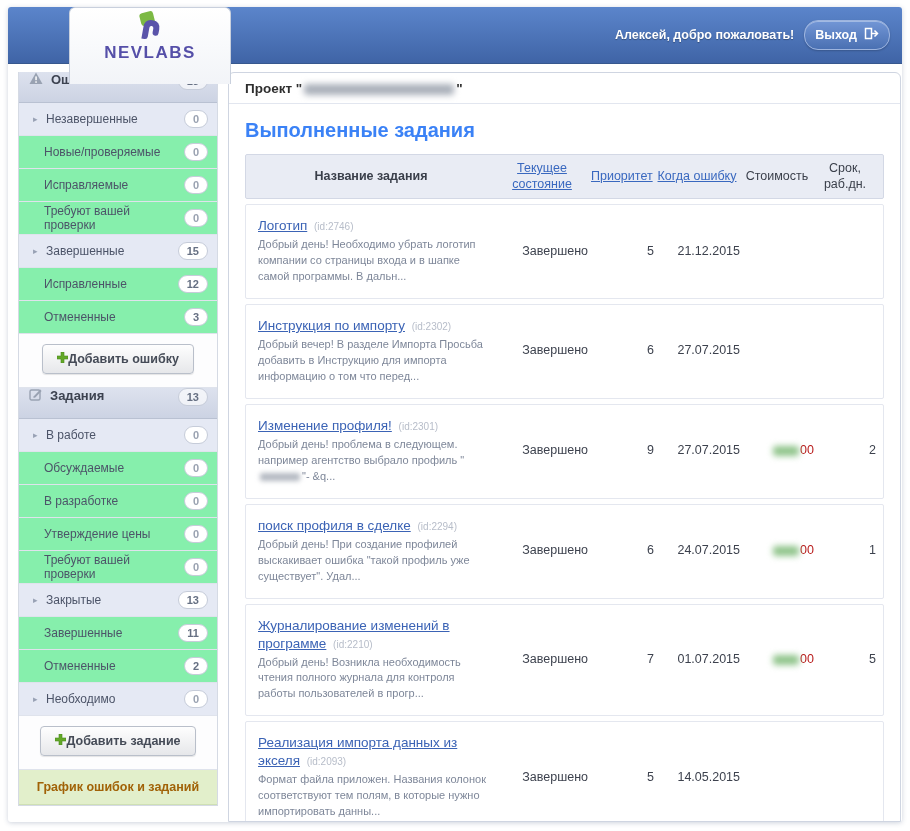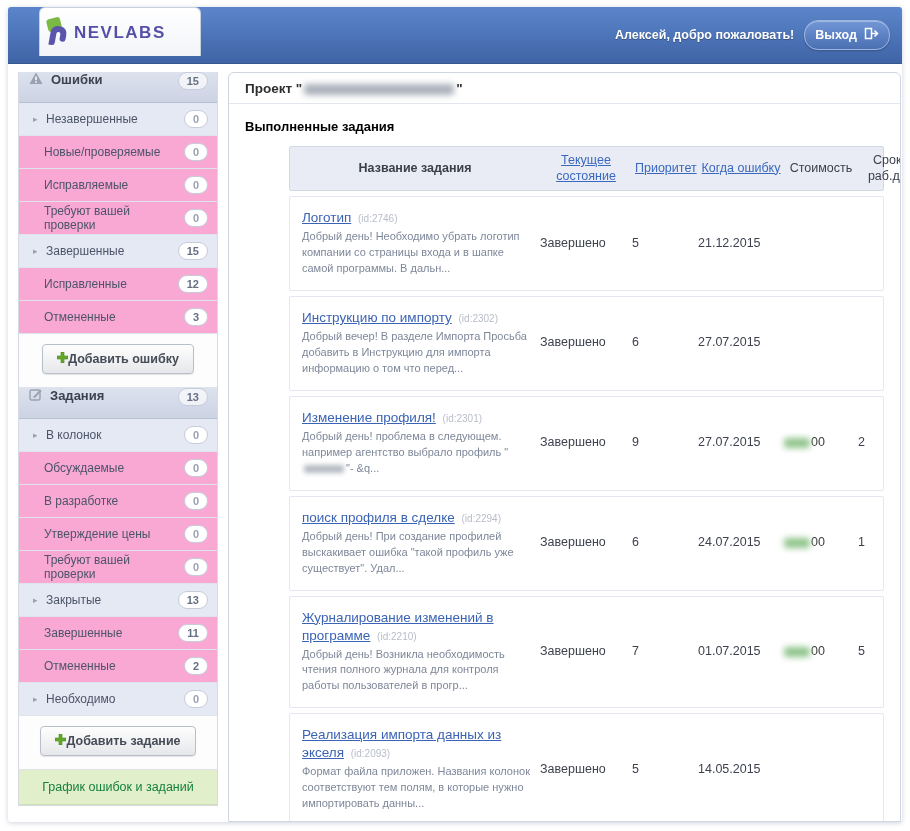--- a/index.html
+++ b/index.html
@@ -2,61 +2,61 @@
 <html><head>
 <meta charset="utf-8">
 <style>
   * { box-sizing: border-box; }
   html,body { margin:0; padding:0; background:#fff; }
   body { width:910px; height:831px; font-family:"Liberation Sans", sans-serif; overflow:hidden; }
   .frame { position:relative; margin:7px 8px; width:894px; height:815px; box-shadow:0 1px 5px rgba(60,80,120,.25); border-radius:3px; background:#fff; }
 
   
   .topbar { position:relative; height:57px; background:linear-gradient(#5b85cb,#3f64a6); border-radius:3px 3px 0 0; border-bottom:1px solid #37588e; }
-  .logo-tab { position:absolute; left:31px; top:0; width:162px; height:49px; background:linear-gradient(#ffffff,#f2f4f8); border:1px solid #c9d0dd; border-bottom:none; border-radius:6px 6px 0 0; z-index:5; display:flex; flex-direction:row; align-items:center; padding-top:3px; }
+  .logo-tab { position:absolute; left:61px; top:0; width:162px; height:77px; background:linear-gradient(#ffffff,#f2f4f8); border:1px solid #c9d0dd; border-bottom:none; border-radius:6px 6px 0 0; z-index:5; display:flex; flex-direction:column; align-items:center; padding-top:3px; }
   .brand-text { color:#554fa8; font-weight:bold; font-size:17px; letter-spacing:1.5px; margin-top:-2px; }
   .topbar-right { position:absolute; right:12px; top:13px; display:flex; align-items:center; gap:10px; }
   .welcome { color:#ffffff; font-size:12.5px; font-weight:bold; text-shadow:0 1px 1px rgba(0,0,0,.3); }
   .logout-btn { display:inline-flex; align-items:center; gap:7px; background:linear-gradient(#7296d6,#4a70b2); border:1px solid #9db4de; border-radius:14px; color:#fff; font-weight:bold; font-size:12.5px; padding:6px 10px; cursor:pointer; box-shadow:inset 0 1px 0 rgba(255,255,255,.35), 0 1px 2px rgba(0,0,0,.2); }
 
   
   .content { display:flex; align-items:flex-start; padding-top:8px; }
   .sidebar { width:200px; margin-left:10px; background:#fff; border:1px solid #d5dae4; border-top:none; }
   .main { flex:1; margin-left:10px; margin-right:1px; background:#fff; border:1px solid #cfd5e1; border-radius:6px 6px 0 0; height:750px; overflow:hidden; }
 
   
   .sb-head { display:flex; align-items:flex-start; gap:8px; height:31px; padding:0 9px 0 10px; background:linear-gradient(#dde2ee,#ccd3e3); border-bottom:1px solid #b9c1d2; font-weight:bold; font-size:13px; color:#3c4250; cursor:pointer; }
-  .sb-item { display:flex; align-items:center; height:33px; padding:0 9px 0 14px; border-bottom:1px solid #dfe3ec; font-size:12px; color:#4c5468; background:#f9a8d4; cursor:pointer; }
+  .sb-item { display:flex; align-items:center; height:33px; padding:0 9px 0 14px; border-bottom:1px solid #dfe3ec; font-size:12px; color:#4c5468; background:#86efac; cursor:pointer; }
   .sb-item.parent { background:#e5e9f4; }
   .sb-item.child { padding-left:25px; }
   .arrow { color:#98a1b4; font-size:9px; margin-right:5px; width:8px; flex:0 0 auto; }
   .badge { margin-left:auto; min-width:15px; text-align:center; padding:2px 8px; border:1px solid #c6ccd9; border-radius:10px; background:#fff; font-size:11px; font-weight:bold; color:#9aa2b1; flex:0 0 auto; }
   .badge.nz { color:#667083; }
   .sb-head .badge { background:rgba(255,255,255,.65); }
   .add-row { padding:10px 0 13px; text-align:center; border-bottom:1px solid #dfe3ec; background:#fdfdfe; }
   .add-btn { display:inline-flex; align-items:center; background:linear-gradient(#fefefe,#e6e7ea); border:1px solid #b9bfca; border-radius:4px; padding:7px 14px; font-size:12.5px; font-weight:bold; color:#454b57; box-shadow:0 1px 1px rgba(0,0,0,.1); cursor:pointer; }
-  .chart-row { background:#e2efcb; border-bottom:1px solid #cfe0b4; text-align:center; padding:10px 16px; font-weight:normal; font-size:12.5px; color:#15803d; cursor:pointer; }
+  .chart-row { background:#e2efcb; border-bottom:1px solid #cfe0b4; text-align:center; padding:10px 16px; font-weight:bold; font-size:12.5px; color:#a16207; cursor:pointer; }
 
   
   .project-bar { padding:8px 16px 7px; font-weight:bold; font-size:13.5px; color:#2e2e2e; border-bottom:1px solid #e2e6ef; }
   .redact { display:inline-block; height:11px; border-radius:3px; background:#aab0ba; filter:blur(3px); vertical-align:middle; margin:0 2px; }
-  .page-title { color:#000000; font-weight:bold; font-size:13px; margin:15px 16px 12px; }
+  .page-title { color:#3b82f6; font-weight:bold; font-size:20px; margin:15px 16px 12px; }
   .table-wrap { margin:0 16px 14px; }
-  .grid { display:grid; grid-template-columns:250px 92px 66px 86px 74px 62px;margin-left:44px; }
+  .grid { display:grid; grid-template-columns:250px 92px 66px 86px 74px 62px; }
   .thead { background:#e9ecf4; border:1px solid #d3d8e5; border-radius:2px; align-items:center; min-height:45px; font-size:12.5px; color:#3a3f4a; padding:4px 0; }
   .th { text-align:center; padding:2px 3px; line-height:1.25; }
   .th-name { font-weight:bold; }
   .sort { color:#3968bf; text-decoration:underline; cursor:pointer; }
   .trow { background:#fff; border:1px solid #e4e7ef; border-radius:2px; margin-top:5px; padding:11px 0 13px; }
   .c-name { padding:0 10px 0 12px; }
   .t-title { color:#3b63b5; font-size:13.5px; text-decoration:underline; cursor:pointer; }
   .t-id { color:#b7bdc9; font-size:10px; margin-left:4px; }
   .t-desc { margin-top:3px; font-size:11px; color:#7e8799; line-height:1.45; }
-  .cell { align-self:center; text-align:left; font-size:12.5px; color:#3d424e; }
-  .c-cost { color:#404040; }
+  .cell { align-self:center; text-align:right; font-size:12.5px; color:#3d424e; }
+  .c-cost { color:#b91c1c; }
   .cost-blur { display:inline-block; width:26px; height:10px; background:#8fc48a; border-radius:3px; filter:blur(3px); vertical-align:middle; margin-right:1px; }
   .desc-redact { display:inline-block; height:8px; border-radius:2px; background:#b4b9c2; filter:blur(2.5px); vertical-align:middle; margin:0 2px; }
 </style>
 </head>
 <body>
 
 <div class="frame">
 
   <div class="topbar">
     <div class="logo-tab">
@@ -133,21 +133,21 @@
         <div class="sb-head">
           <span><svg width="13" height="13" viewBox="0 0 13 13">
               <rect x="1" y="2" width="10" height="10" rx="1.5" fill="none" stroke="#99a2b2" stroke-width="1.4"></rect>
               <path d="M4.8 8.2 L11.2 1.6 L12.6 3 L6.3 9.5 L4.4 9.9 Z" fill="#99a2b2"></path>
             </svg></span>
           <span>Задания</span>
           <span class="badge nz">13</span>
         </div>
         <div class="sb-item parent">
           <span class="arrow">▸</span>
-          <span>В колонок</span>
+          <span>В работе</span>
           <span class="badge">0</span>
         </div>
         <div class="sb-item child">
           <span>Обсуждаемые</span>
           <span class="badge">0</span>
         </div>
         <div class="sb-item child">
           <span>В разработке</span>
           <span class="badge">0</span>
         </div>
@@ -207,21 +207,21 @@
                 <div class="t-desc">Добрый день! Необходимо убрать логотип компании со страницы входа и в шапке самой программы. В дальн...</div>
               </div>
               <div class="cell">Завершено</div>
               <div class="cell">5</div>
               <div class="cell">21.12.2015</div>
               <div class="cell c-cost"></div>
               <div class="cell"></div>
             </div>
             <div class="grid trow">
               <div class="c-name">
-                <div><span class="t-title">Инструкцию по импорту</span><span class="t-id"> (id:2302)</span></div>
+                <div><span class="t-title">Инструкция по импорту</span><span class="t-id"> (id:2302)</span></div>
                 <div class="t-desc">Добрый вечер! В разделе Импорта Просьба добавить в Инструкцию для импорта информацию о том что перед...</div>
               </div>
               <div class="cell">Завершено</div>
               <div class="cell">6</div>
               <div class="cell">27.07.2015</div>
               <div class="cell c-cost"></div>
               <div class="cell"></div>
             </div>
             <div class="grid trow">
               <div class="c-name">

